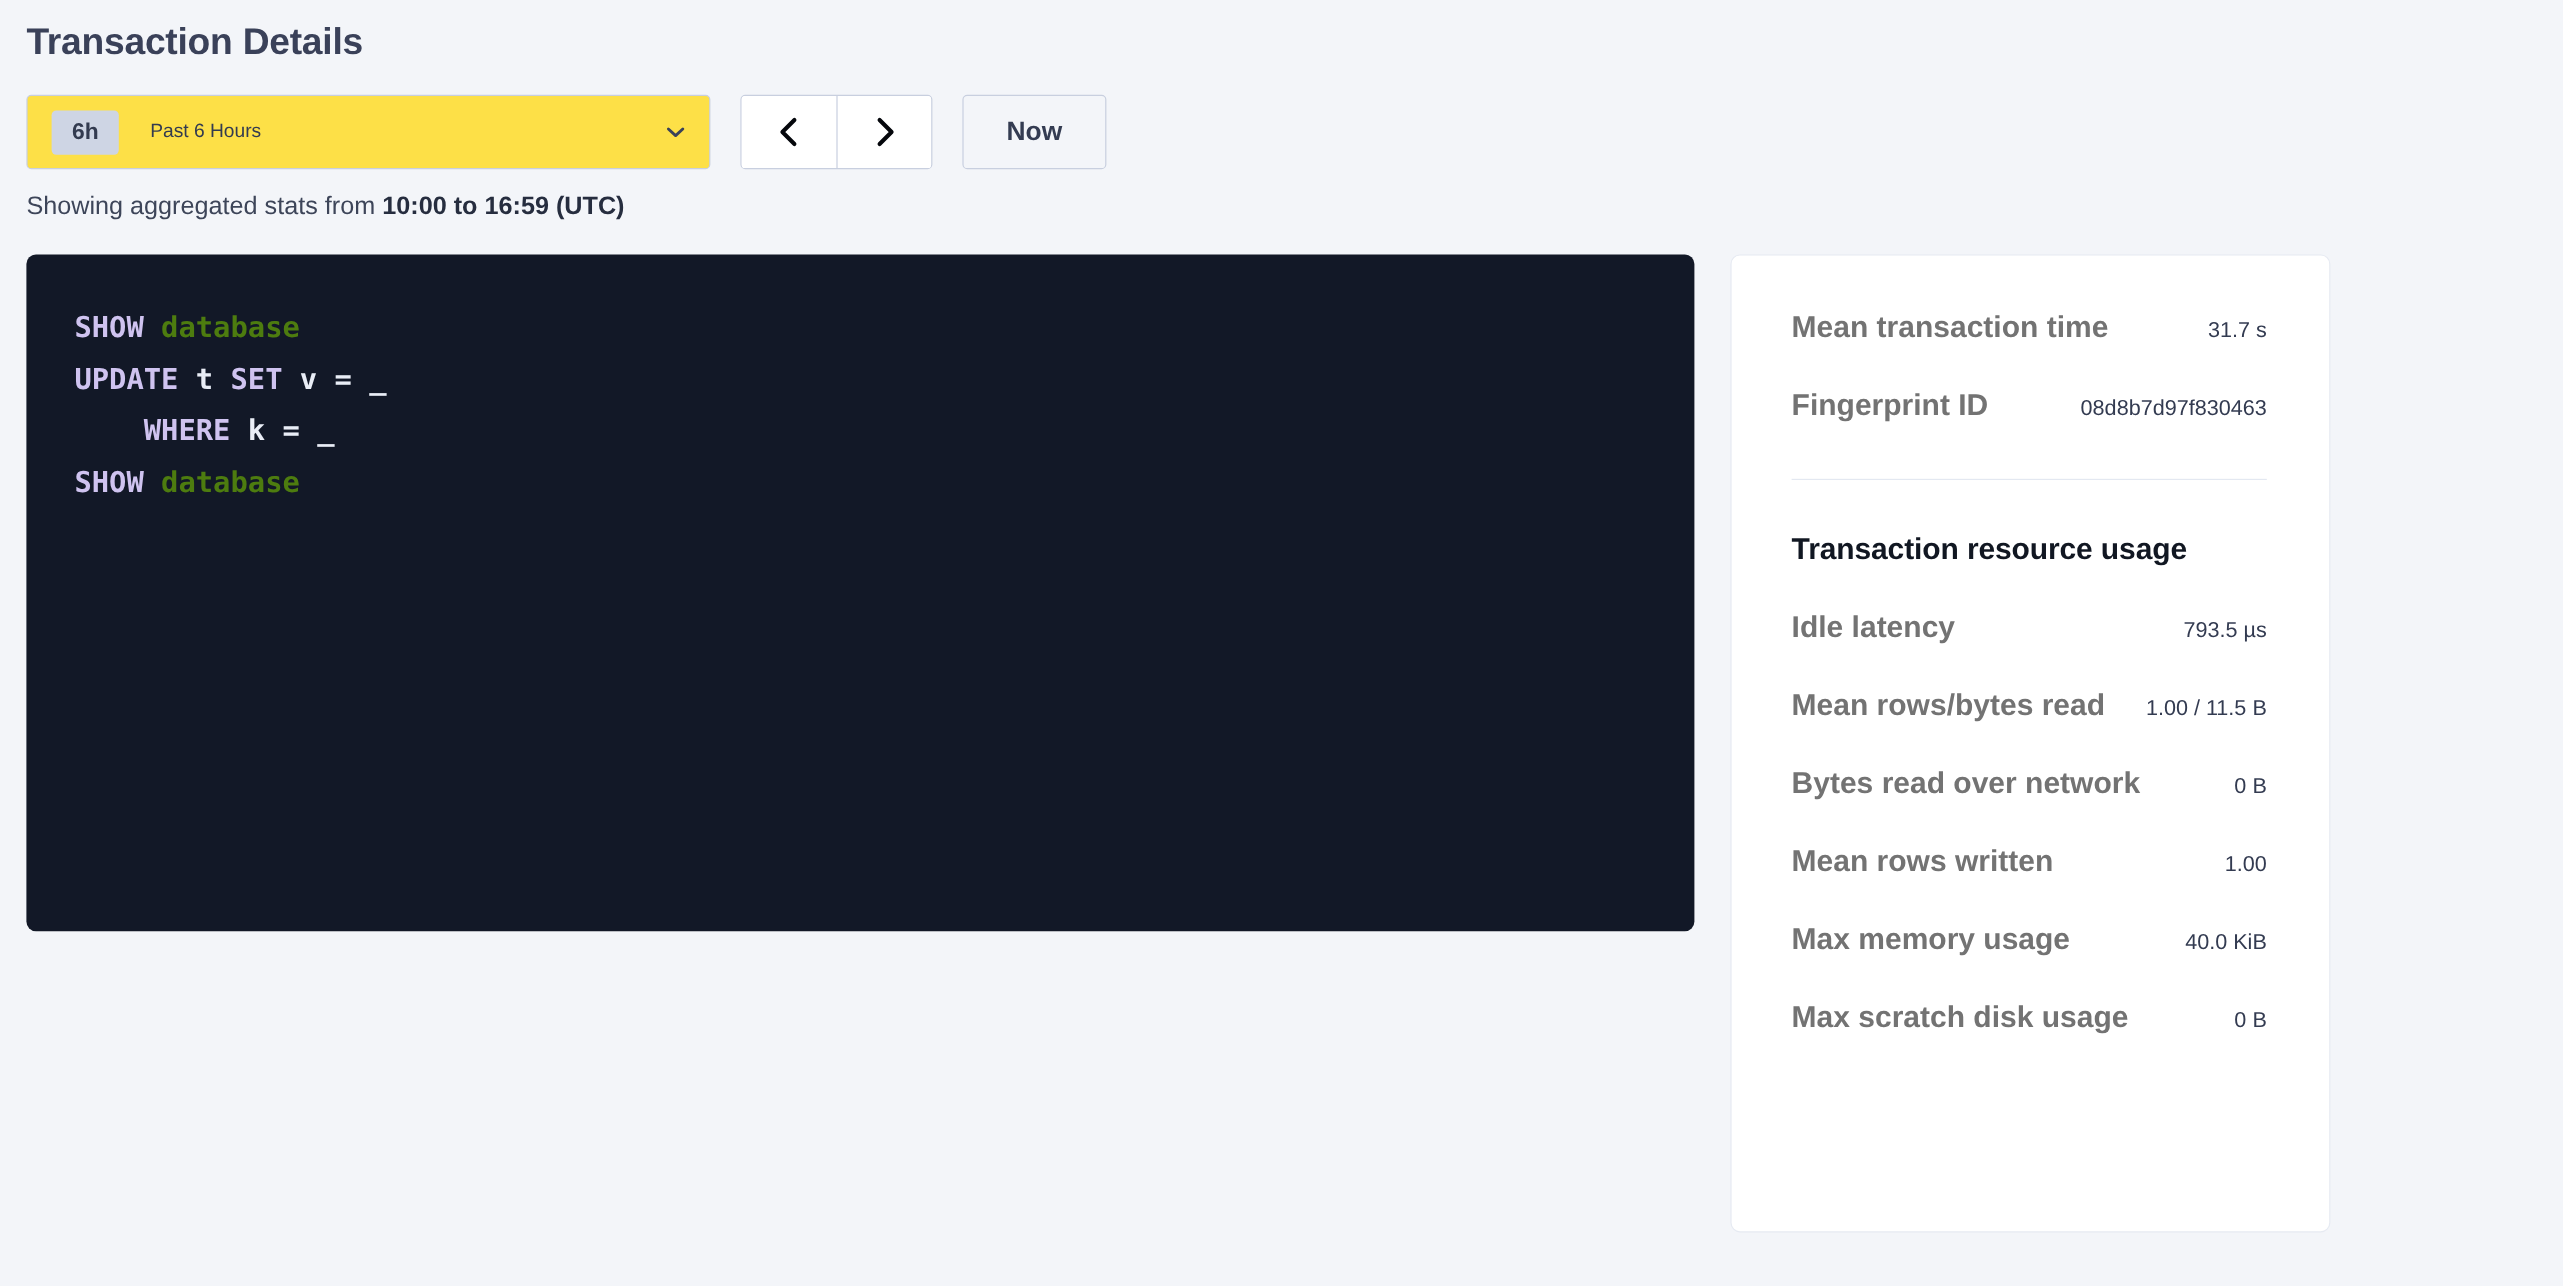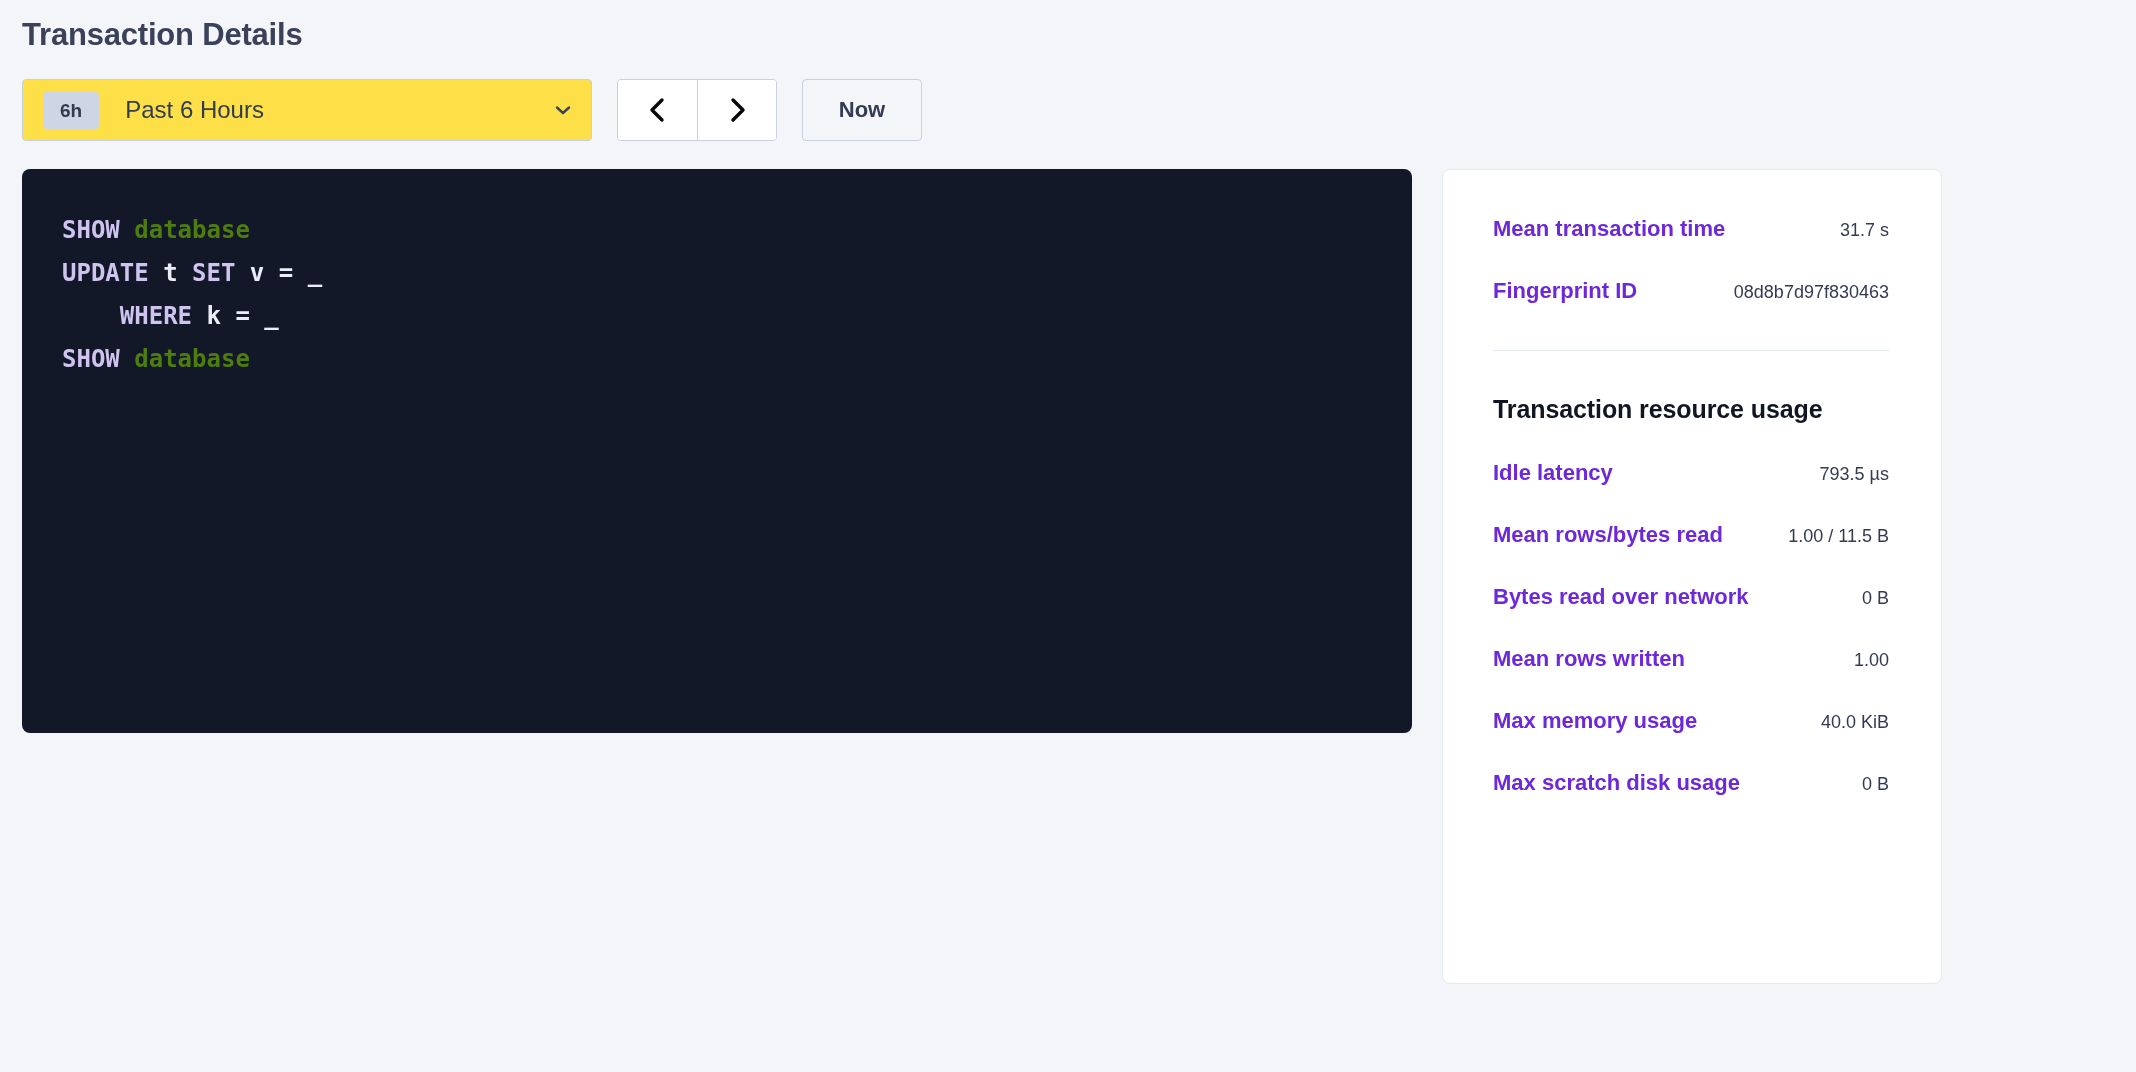--- a/index.html
+++ b/index.html
@@ -54,21 +54,21 @@
   .badge-6h {
     background: #ced5e4;
     color: #333b50;
     font-size: 19px;
     font-weight: 700;
     border-radius: 4px;
     padding: 9px 17px;
     line-height: 1;
   }
   .time-label {
-    font-size: 24px;
+    font-size: 16px;
     color: #333b50;
     margin-left: 26px;
     flex: 1;
     white-space: nowrap;
   }
   .chevron-down {
     width: 20px; height: 20px;
     display: block;
   }
 
@@ -154,23 +154,23 @@
 
   .kv-row {
     display: flex;
     align-items: baseline;
     justify-content: space-between;
     gap: 24px;
     margin-bottom: 36px;
   }
   .kv-row:last-child { margin-bottom: 0; }
   .kv-key {
-    font-size: 22px;
-    font-weight: 700;
-    color: #6d28d9;
+    font-size: 25px;
+    font-weight: 700;
+    color: #737373;
     white-space: nowrap;
   }
   .kv-val {
     font-size: 18px;
     font-weight: 400;
     color: #333b51;
     text-align: right;
     white-space: nowrap;
   }
 
@@ -220,20 +220,23 @@
           <svg viewBox="0 0 28 28" width="28" height="28" fill="none" xmlns="http://www.w3.org/2000/svg">
             <path d="M10 4 L20 14 L10 24" stroke="#05070c" stroke-width="3.4" stroke-linecap="round" stroke-linejoin="round"></path>
           </svg>
         </span>
       </button>
     </div>
 
     <button class="now-btn">Now</button>
   </div>
 
+  <div class="subtitle">
+    <span>Showing aggregated stats from </span><b>10:00 to 16:59 (UTC)</b>
+  </div>
 
   <div class="main">
 
     <div class="code-card">
       <pre class="code"><span class="kw">SHOW</span><span class="pl"> </span><span class="id">database</span>
 <span class="kw">UPDATE</span><span class="pl"> t </span><span class="kw">SET</span><span class="pl"> v = _</span>
 <span class="pl">    </span><span class="kw">WHERE</span><span class="pl"> k = _</span>
 <span class="kw">SHOW</span><span class="pl"> </span><span class="id">database</span></pre>
     </div>
 

